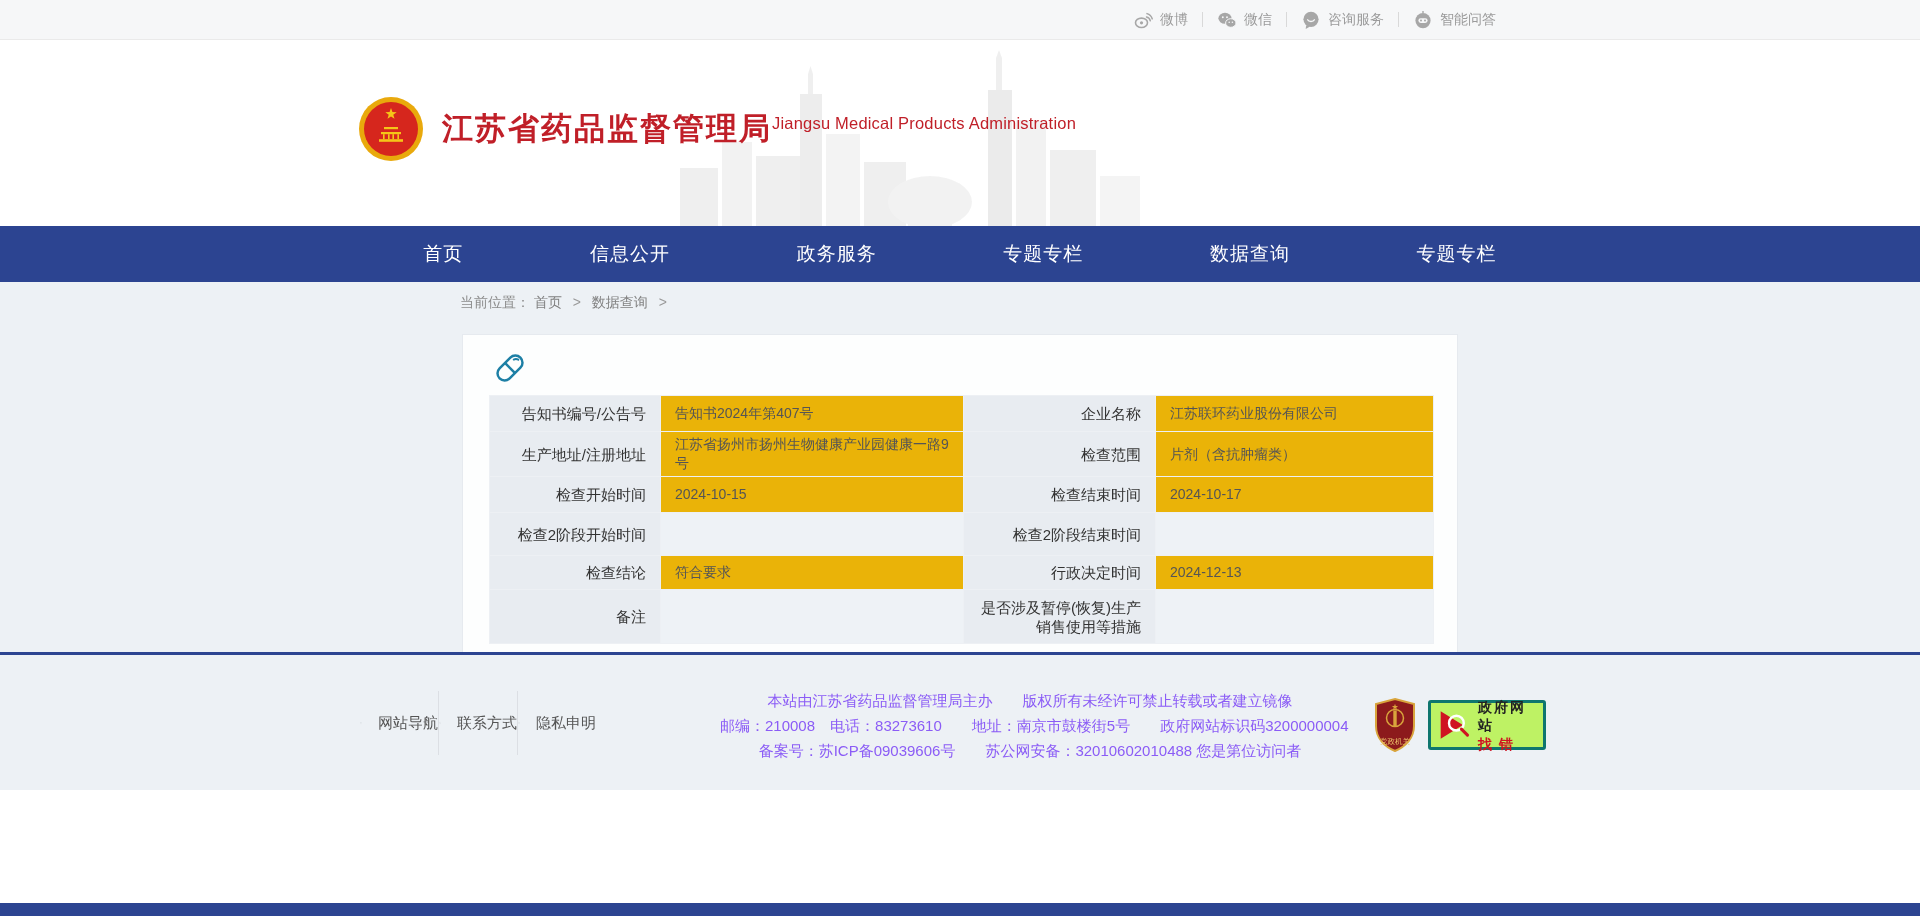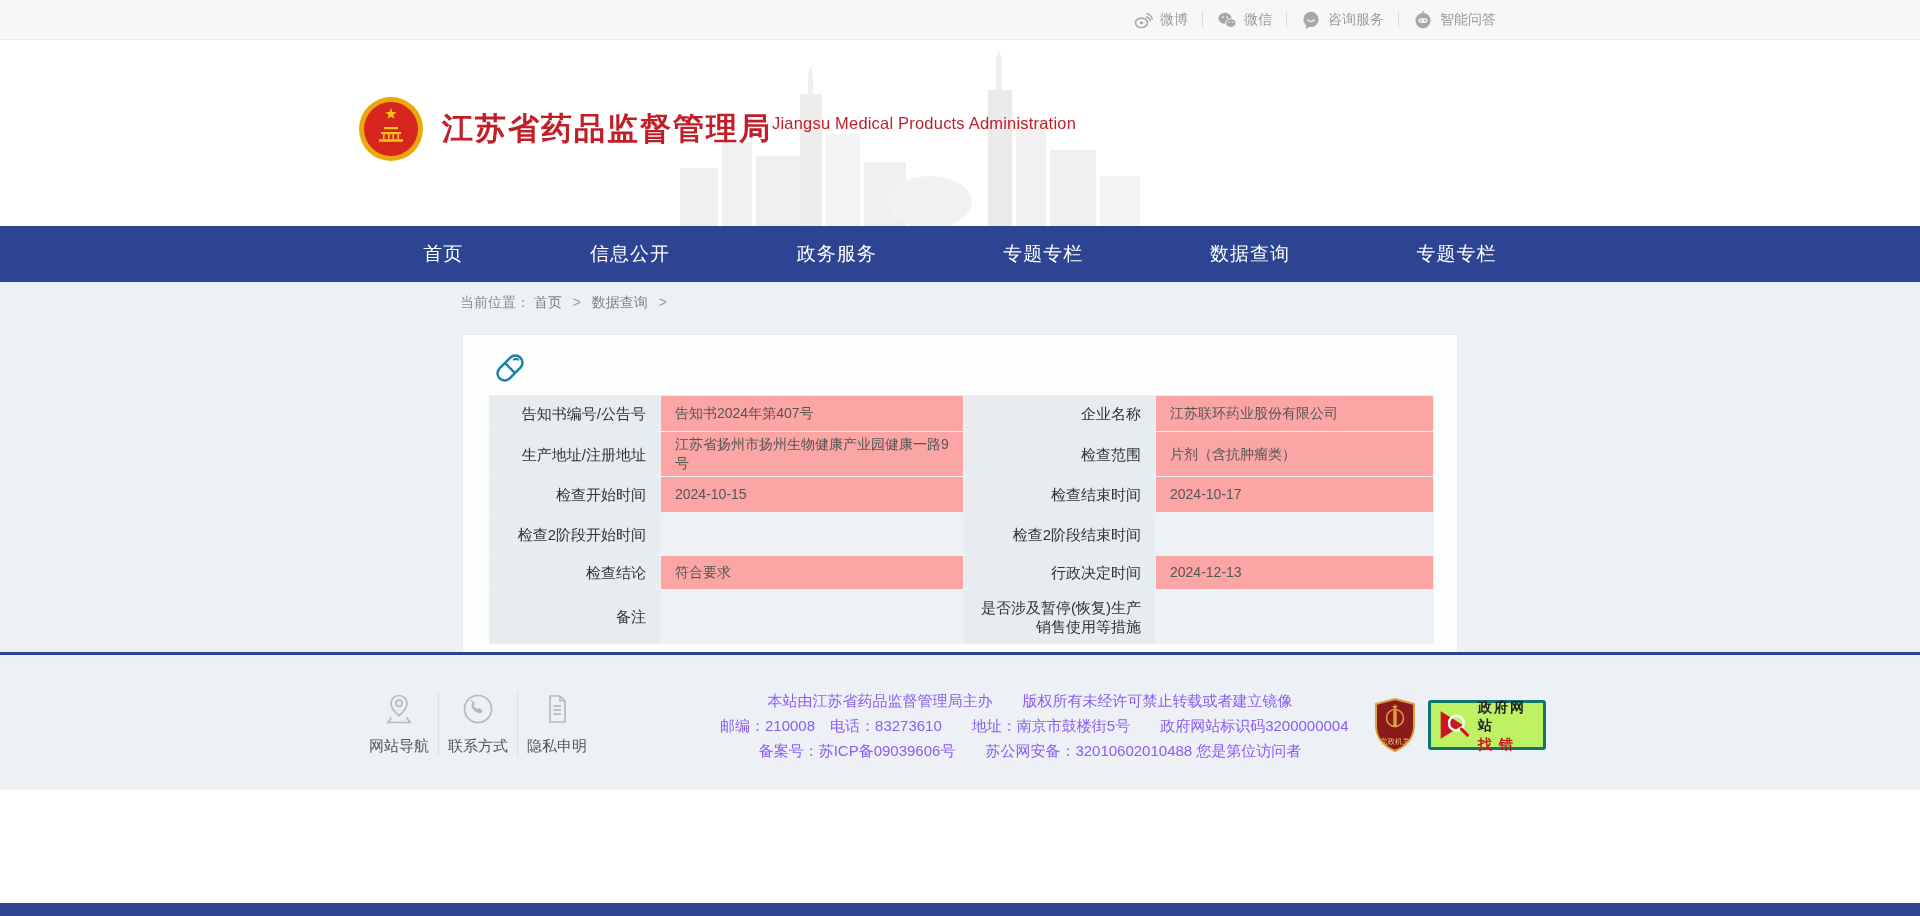--- a/index.html
+++ b/index.html
@@ -56,38 +56,38 @@
   .detail-table{
     position:absolute;left:26px;top:60px;width:944px;
     border-collapse:collapse;table-layout:fixed;
   }
   .detail-table td{border:1px solid var(--cell-border);vertical-align:middle;}
   .detail-table td.lbl{
     background:var(--label-bg);color:#333333;font-size:15px;
     text-align:right;padding-right:14px;padding-left:8px;line-height:19px;
   }
   .detail-table td.val{
-    background:#fca5a5;color:#555555;font-size:14px;
+    background:#eab308;color:#555555;font-size:14px;
     text-align:left;padding-left:14px;padding-right:10px;line-height:19px;
   }
   .detail-table tr:nth-child(4) td.val,
   .detail-table tr:nth-child(6) td.val{background:#eef2f6;}
   .detail-table tr:nth-child(1){height:36px;}
   .detail-table tr:nth-child(2){height:45px;}
   .detail-table tr:nth-child(3){height:36px;}
   .detail-table tr:nth-child(4){height:43px;}
   .detail-table tr:nth-child(5){height:34px;}
   .detail-table tr:nth-child(6){height:54px;}
   
   .footer-divider{position:absolute;left:0;top:370px;width:1920px;border-top:3px solid var(--navy);}
   .footer{position:absolute;left:360px;top:373px;width:1200px;height:135px;}
   .quick{position:absolute;left:0;top:36px;display:flex;align-items:center;}
   .quick-item{
-    width:78px;display:flex;flex-direction:column;align-items:center;
-    gap:10px;cursor:pointer;
+    width:78px;display:flex;flex-direction:row;align-items:center;
+    gap:16px;cursor:pointer;
   }
   .quick-item .q-label{font-size:15px;color:#555555;white-space:nowrap;}
   .quick-sep{width:1px;height:64px;background:#dcdfe4;}
   .footer-text{
     position:absolute;left:360px;top:33px;width:620px;
     text-align:center;font-size:15px;color:#8b5cf6;line-height:25px;
   }
   .footer-text div{white-space:nowrap;}
   .badges{position:absolute;left:1012px;top:42px;display:flex;align-items:center;gap:10px;}
   .badge-shield{width:46px;height:56px;cursor:pointer;}

